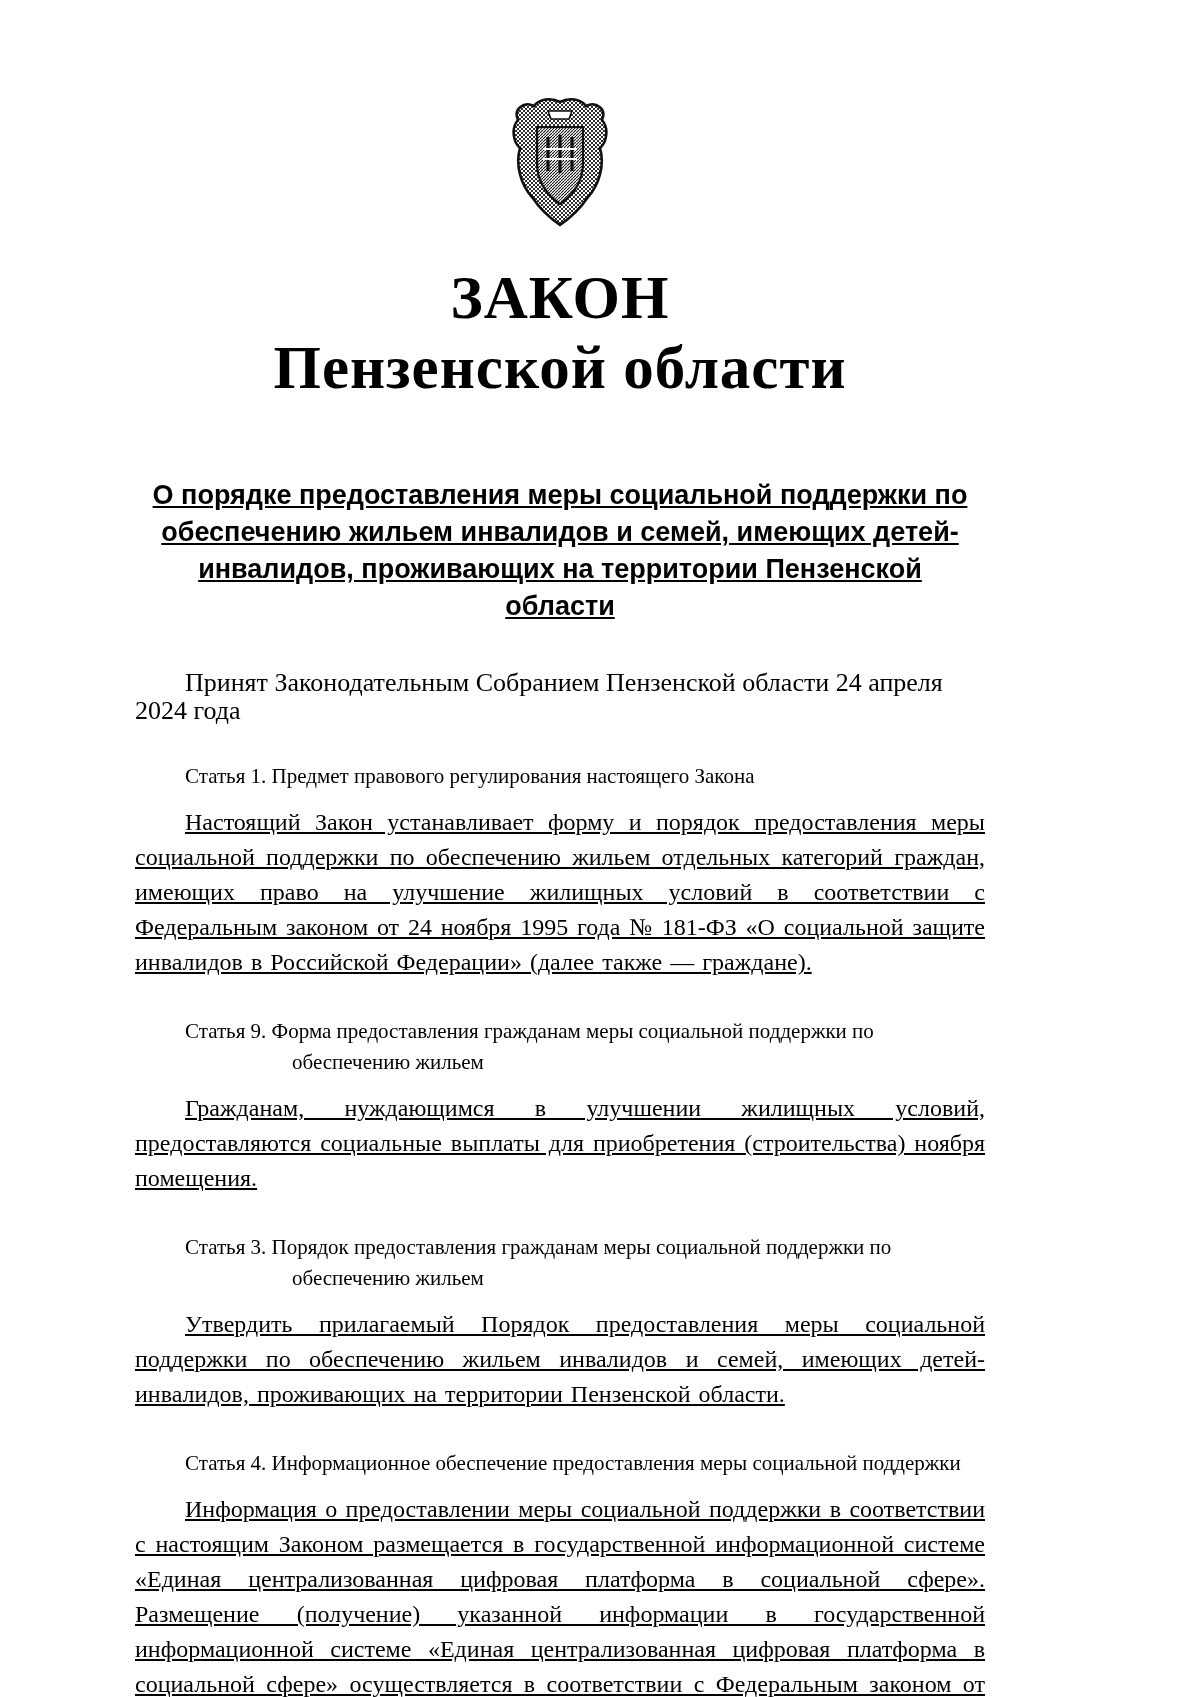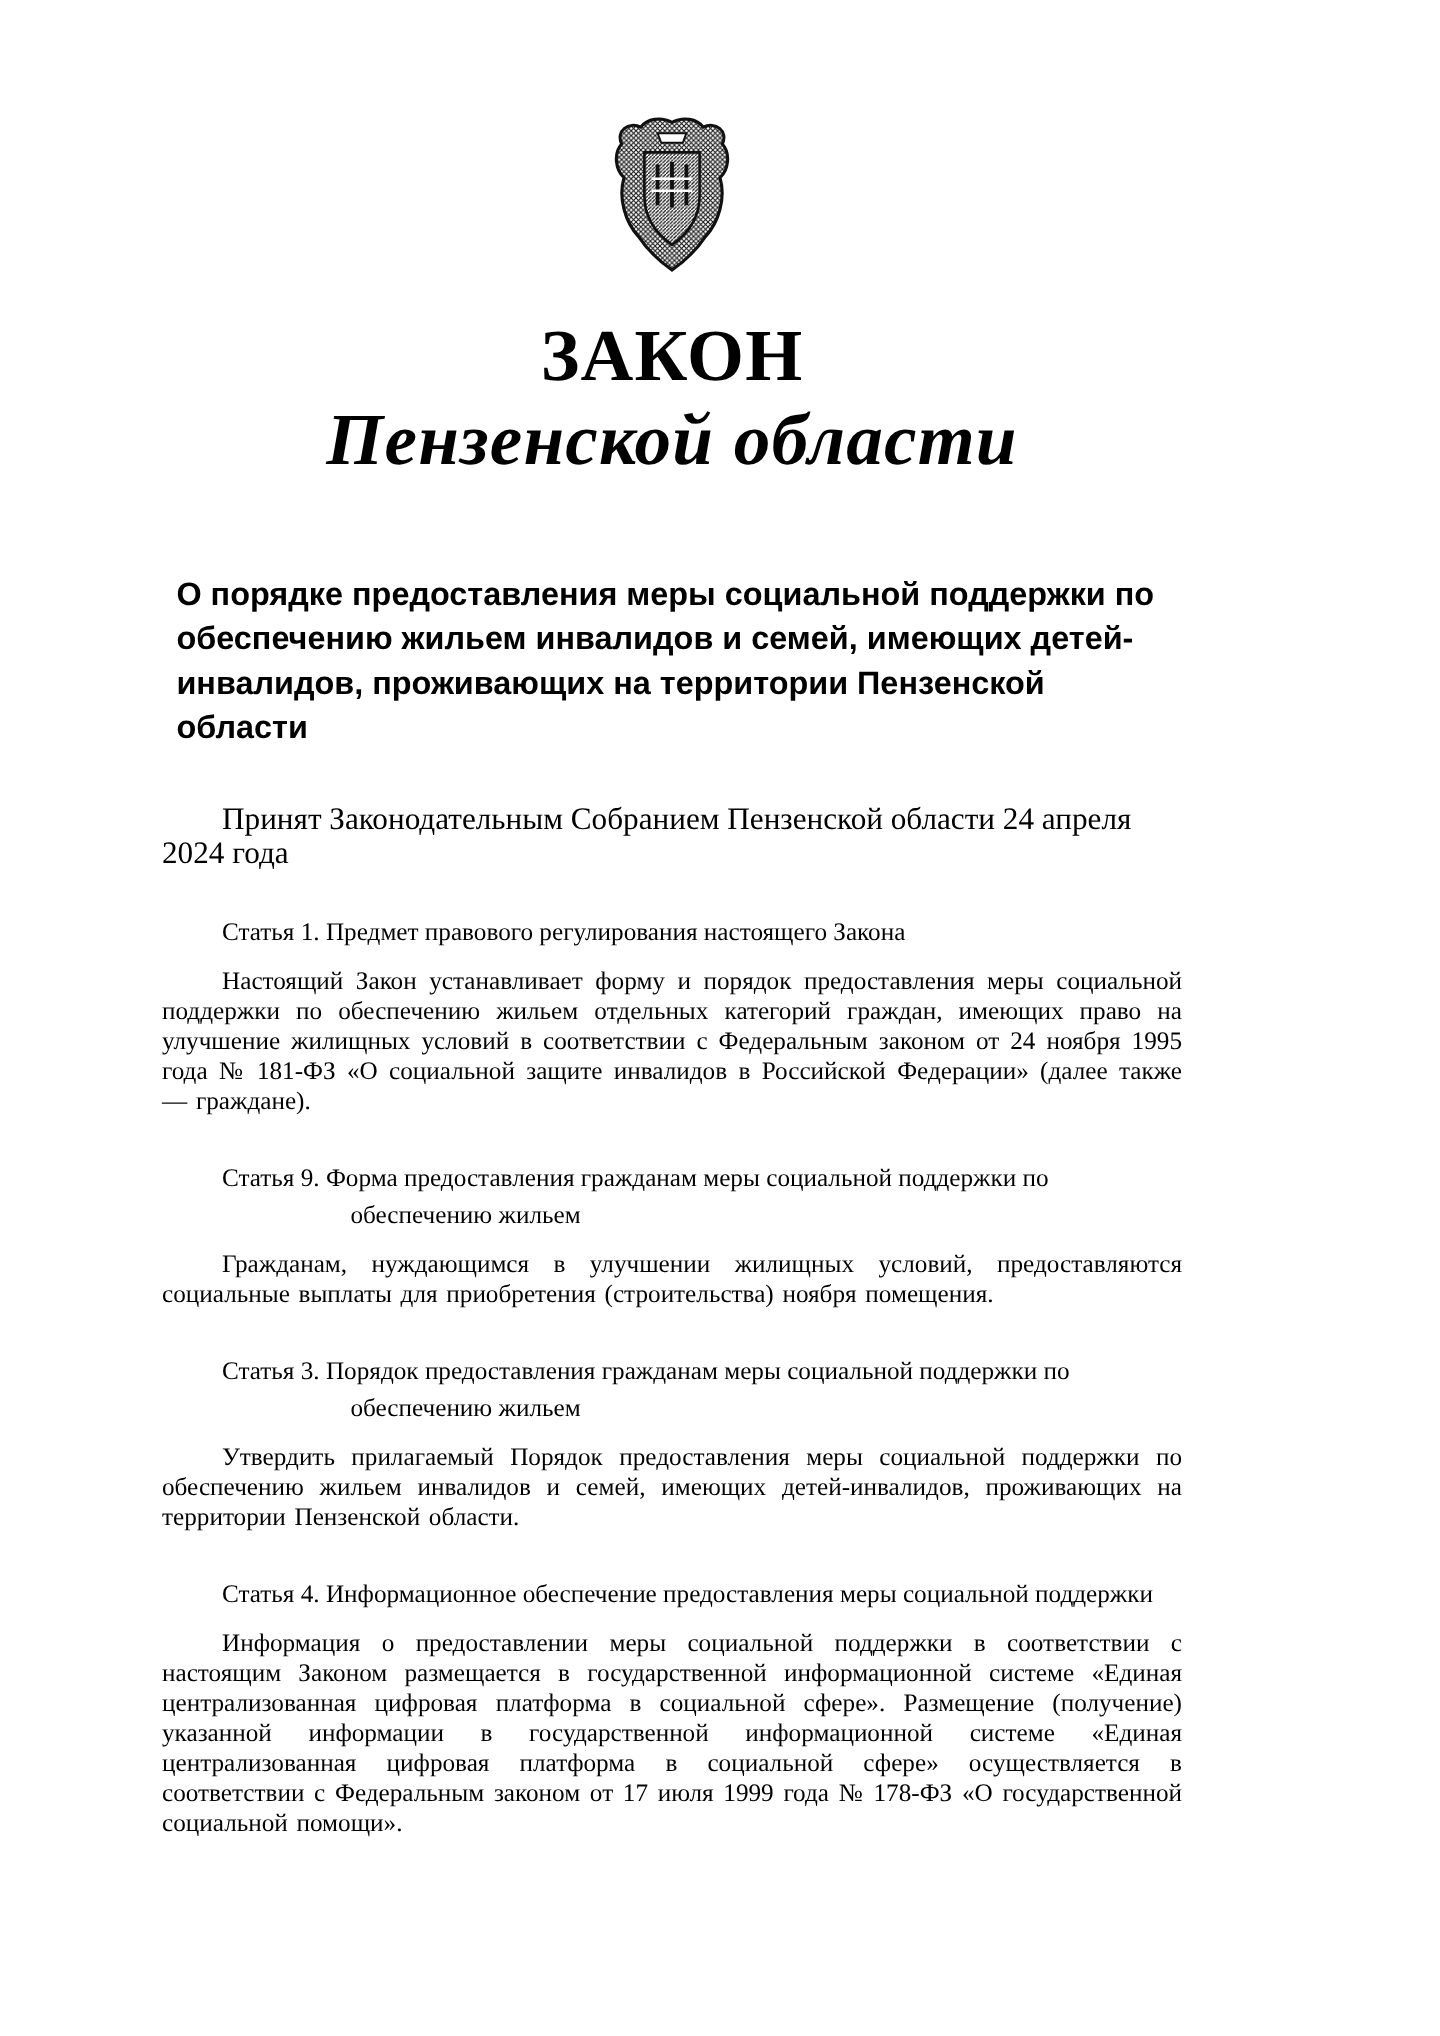--- a/index.html
+++ b/index.html
@@ -32,24 +32,26 @@
     text-align: center;
     font-weight: bold;
     font-size: 61px;
     line-height: 70px;
     letter-spacing: 1px;
     font-family: "Liberation Serif", "DejaVu Serif", serif;
   }
   .law-title {
     margin: 74px 0 0 0;
     padding: 0 12px;
+    text-align: center;
     font-family: "Liberation Sans", "DejaVu Sans", sans-serif;
     font-weight: bold;
     font-size: 27px;
     line-height: 37px;
+    text-decoration: underline;
   }
   .adoption-line {
     margin: 44px 0 0 0;
     text-indent: 50px;
     font-size: 26px;
     line-height: 28px;
   }
   .article {
     margin: 0;
   }
@@ -58,23 +60,24 @@
     padding-left: 157px;
     text-indent: -107px;
     font-weight: normal;
     font-size: 21px;
     line-height: 31px;
   }
   .article-body {
     margin: 13px 0 0 0;
     text-align: justify;
     text-indent: 50px;
-    font-size: 21px;
-    line-height: 25px;
+    font-size: 24px;
+    line-height: 35px;
     word-spacing: 2px;
+    text-decoration: underline;
   }
 </style>
 </head>
 <body>
 
 <div class="page">
   <div class="content">
 
     <div class="emblem-wrap">
       <span>
@@ -96,21 +99,21 @@
 
           <path d="M27,30 h46 v36 c0,20 -10,32 -23,41 c-13,-9 -23,-21 -23,-41 Z" fill="url(#hatchA)" stroke="#111111" stroke-width="2.2"></path>
 
           <path d="M38,40 v34 M50,38 v38 M62,40 v34" stroke="#111111" stroke-width="3.2"></path>
           <path d="M33,52 h34 M33,62 h34" stroke="#ffffff" stroke-width="2"></path>
         </svg>
       </span>
     </div>
 
     <h1 class="doc-title">ЗАКОН</h1>
-    <h1 class="doc-title" style="margin-top:0;font-style:italic;">Пензенской области</h1>
+    <h1 class="doc-title" style="margin-top:0;">Пензенской области</h1>
 
     <h2 class="law-title">О порядке предоставления меры социальной поддержки по обеспечению жильем инвалидов и семей, имеющих детей-инвалидов, проживающих на территории Пензенской области</h2>
 
     <p class="adoption-line">Принят Законодательным Собранием Пензенской области 24 апреля 2024 года</p>
 
     <section class="article">
       <h3 class="article-heading">Статья 1. Предмет правового регулирования настоящего Закона</h3>
       <p class="article-body">Настоящий Закон устанавливает форму и порядок предоставления меры социальной поддержки по обеспечению жильем отдельных категорий граждан, имеющих право на улучшение жилищных условий в соответствии с Федеральным законом от 24 ноября 1995 года № 181-ФЗ «О социальной защите инвалидов в Российской Федерации» (далее также — граждане).</p>
     </section>
 

